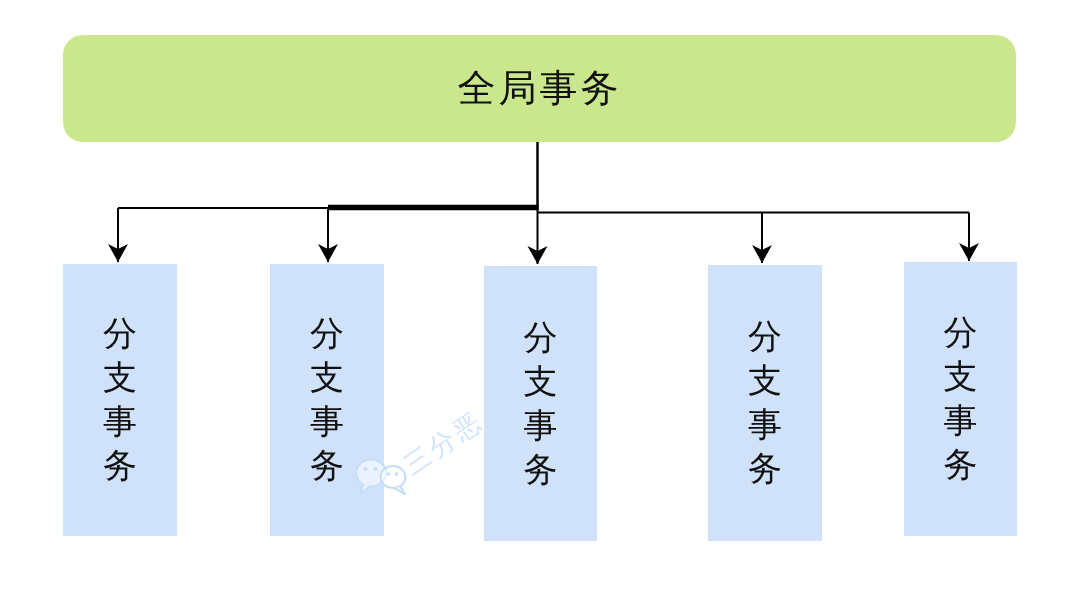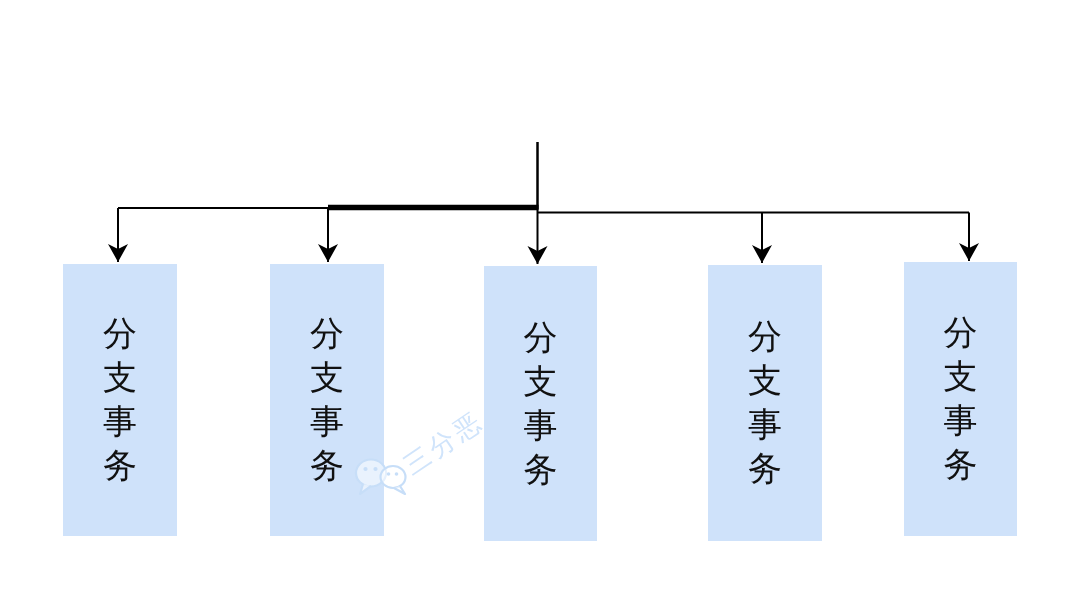--- a/index.html
+++ b/index.html
@@ -79,20 +79,23 @@
     color: #d0e4fb;
     font-weight: 500;
     white-space: nowrap;
   }
 </style>
 </head>
 <body>
 
 <div class="canvas">
 
+  <div class="root-node">
+    <span class="root-label">全局事务</span>
+  </div>
 
   <svg class="connectors" width="1080" height="599" viewBox="0 0 1080 599" xmlns="http://www.w3.org/2000/svg">
     <defs>
       <marker id="arrow" viewBox="0 0 20 22" refX="19" refY="11" markerWidth="20" markerHeight="22" orient="auto" markerUnits="userSpaceOnUse">
         <path d="M1,1 L19,11 L1,21 L6,11 Z" fill="#000000"></path>
       </marker>
     </defs>
 
     <path d="M537.5,142 L537.5,209" stroke="#000000" stroke-width="2.5" fill="none"></path>
 

